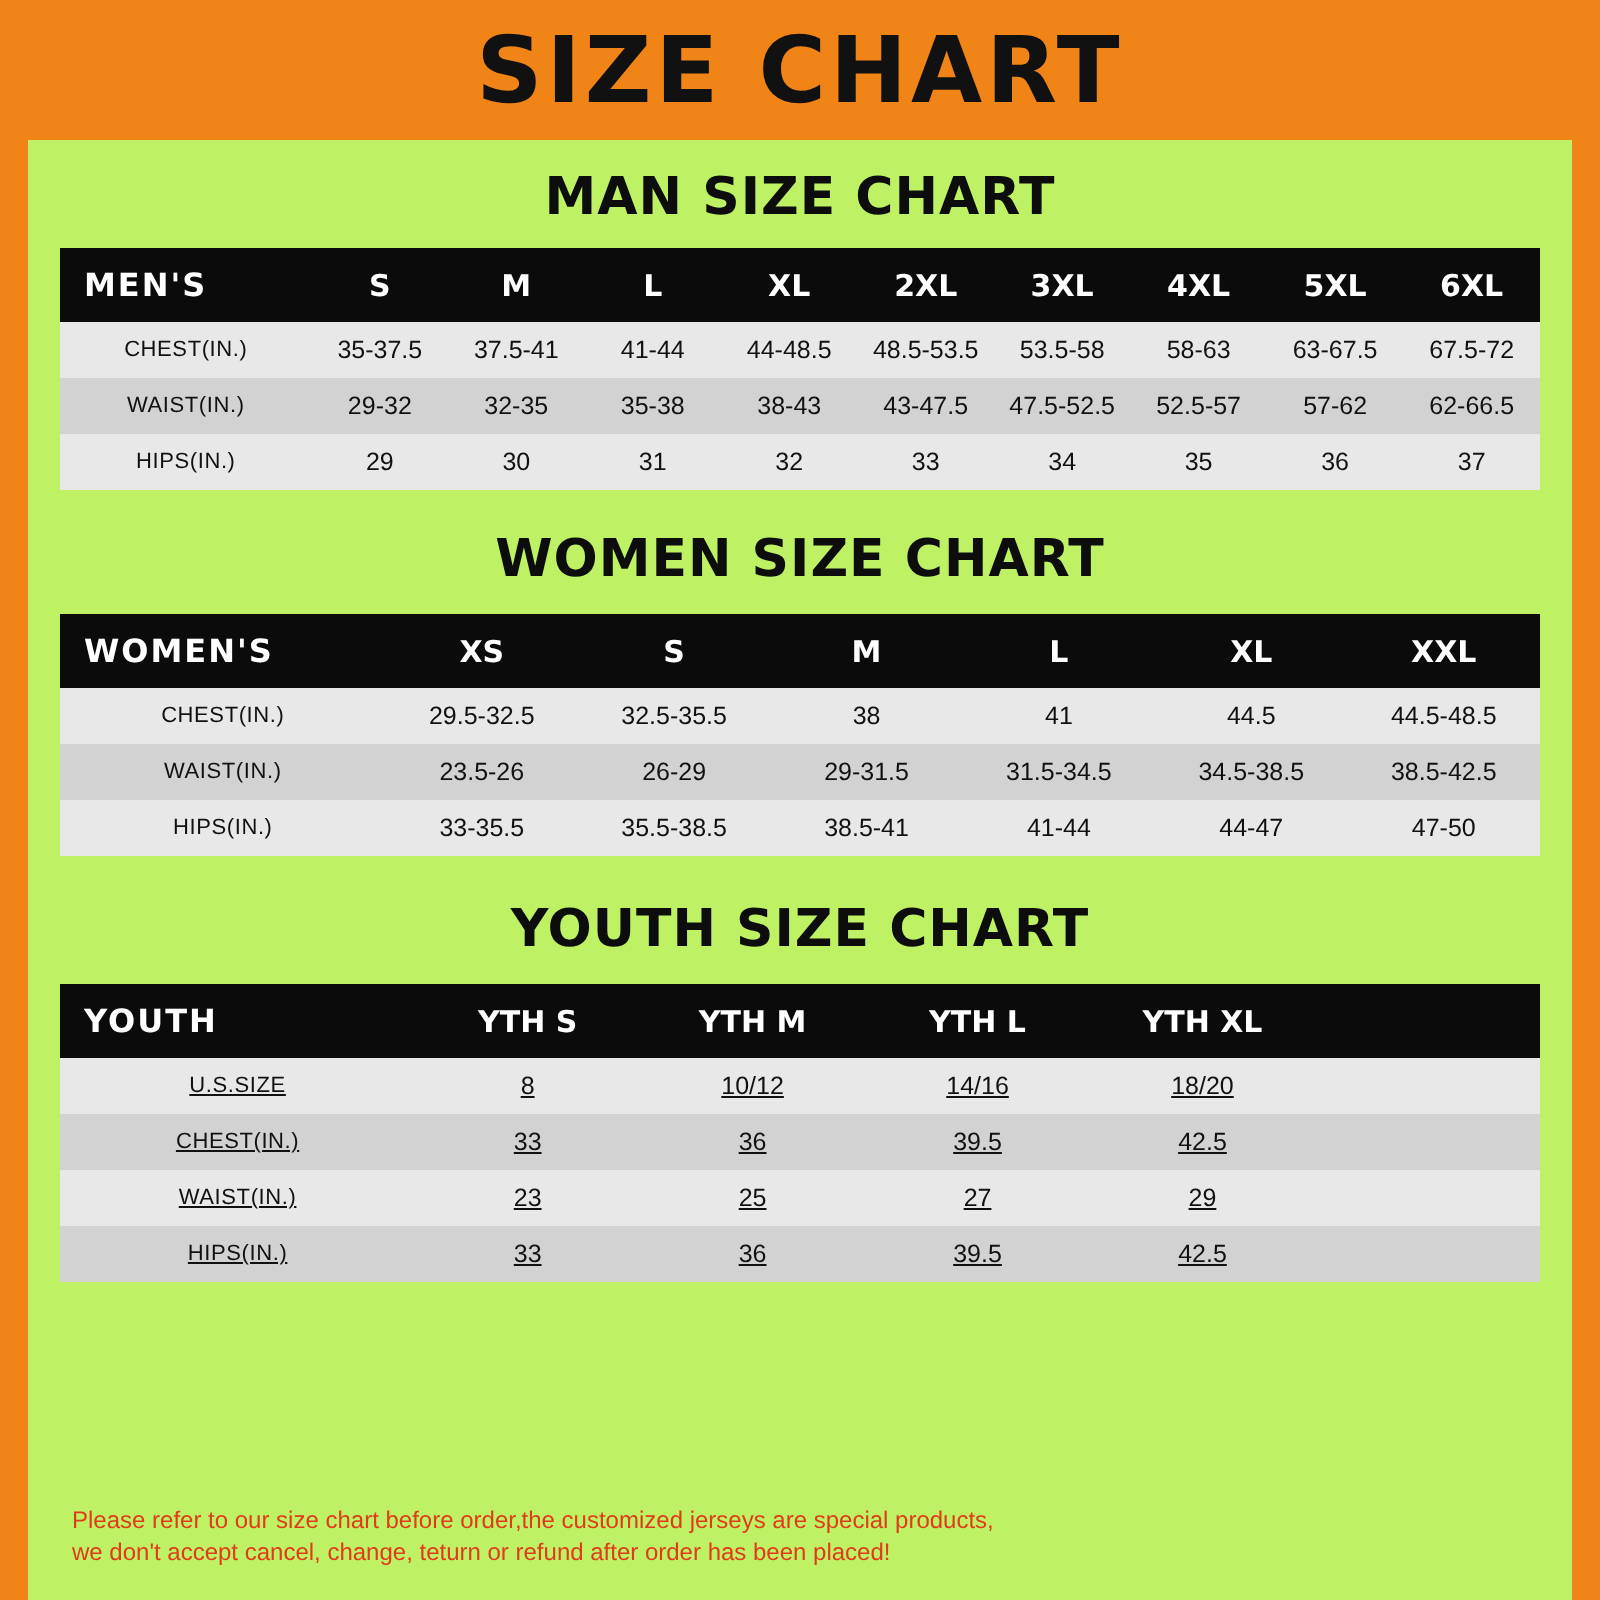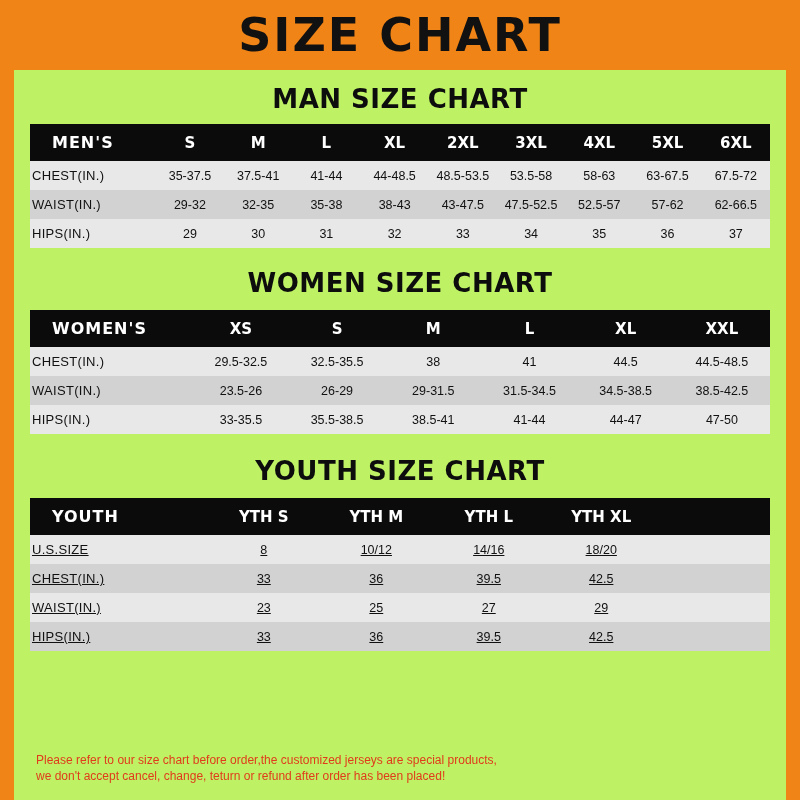--- a/index.html
+++ b/index.html
@@ -68,34 +68,34 @@
     background: #0b0b0b;
     color: #ffffff;
     font-family: "DejaVu Sans", sans-serif;
     font-weight: bold;
     font-size: 15px;
     padding: 9px 2px;
     text-align: center;
   }
   table.size thead th.firstcol {
     text-align: left;
-    padding-left: 22px;
+    padding-left: 12px;
     font-size: 16px;
     letter-spacing: 1px;
   }
   table.size tbody td {
     font-size: 12.5px;
     color: #111111;
     text-align: center;
     padding: 7px 2px;
     font-family: "Liberation Sans", sans-serif;
   }
   table.size tbody td.firstcol {
-    text-align: left;
-    font-size: 13px;
+    text-align: center;
+    font-size: 11px;
     letter-spacing: 0.3px;
   }
   table.size tbody tr.odd td { background: #e8e8e8; }
   table.size tbody tr.even td { background: #d2d2d2; }
 
   
   .men col.c0 { width: 17%; }
   
   .women col.c0 { width: 22%; }
   .women thead th { font-size: 16px; padding: 11px 2px; }

